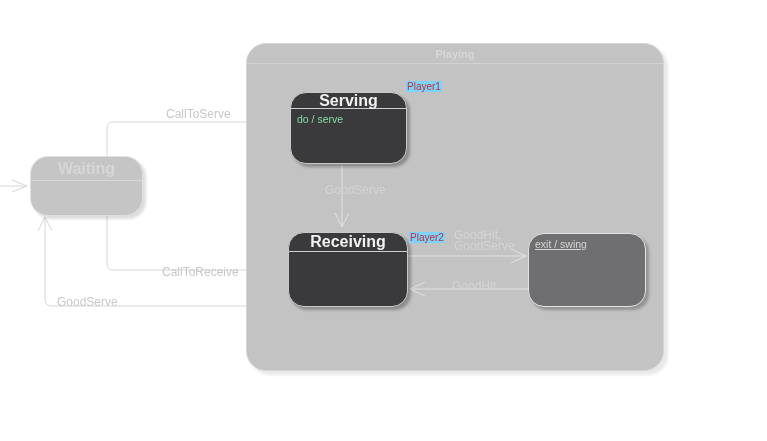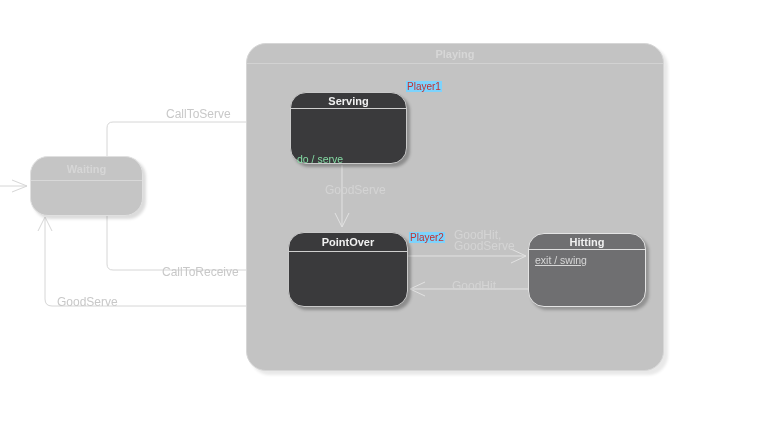--- a/index.html
+++ b/index.html
@@ -14,39 +14,39 @@
   }
   .composite .ctitle{
     height:19px;display:flex;align-items:center;justify-content:center;
     font-size:11px;font-weight:bold;color:#d7d7d7;
     border-bottom:1px solid #d2d2d2;
   }
 
   
   .state{position:absolute;box-sizing:border-box;border-radius:16px;}
   .state .title{display:flex;align-items:center;justify-content:center;
-    font-weight:bold;font-size:11px;}
+    font-weight:bold;font-size:16px;}
   .state .body{font-size:10.5px;padding:4px 0 0 6px;}
 
   .state.light{background:#c5c5c5;border:1px solid #e0e0e0;border-radius:18px;
     box-shadow:3px 3px 3px rgba(0,0,0,0.14);}
   .state.light .title{height:23px;color:#d6d6d6;border-bottom:1px solid #d8d8d8;}
 
   .state.dark{background:#3a3a3c;border:1px solid #c9c9c9;
     box-shadow:3px 3px 3px rgba(0,0,0,0.28);}
   .state.dark .title{color:#f1f1f1;border-bottom:1px solid #cfcfcf;}
 
   .state.mid{background:#6f6f71;border:1px solid #e4e4e4;
     box-shadow:3px 3px 3px rgba(0,0,0,0.25);}
   .state.mid .title{color:#f1f1f1;border-bottom:1px solid #e0e0e0;}
 
   #state-waiting{left:30px;top:156px;width:113px;height:60px;}
   #state-serving{left:290px;top:92px;width:117px;height:72px;}
   #state-serving .title{height:15px;}
-  #state-serving .body{color:#84dba4;margin-top:40px;}
+  #state-serving .body{color:#84dba4;}
   #state-receiving{left:288px;top:232px;width:120px;height:75px;}
   #state-receiving .title{height:18px;}
   #state-hitting{left:528px;top:233px;width:118px;height:74px;}
   #state-hitting .title{height:15px;}
   #state-hitting .body{color:#d6d6d6;text-decoration:underline;}
 
   
   .tlabel{position:absolute;font-size:12px;color:#c8c8c8;white-space:nowrap;}
   .tlabel.inside{color:#d4d4d4;}
   #lbl-calltoserve{left:166px;top:107px;}
@@ -111,26 +111,25 @@
     <div class="title">Waiting</div>
     <div class="body"></div>
   </div>
 
   <div class="state dark" id="state-serving">
     <div class="title">Serving</div>
     <div class="body">do / serve</div>
   </div>
 
   <div class="state dark" id="state-receiving">
-    <div class="title">PointOver</div>
+    <div class="title">Receiving</div>
     <div class="body"></div>
   </div>
 
   <div class="state mid" id="state-hitting">
-    <div class="title">Hitting</div>
     <div class="body">exit / swing</div>
   </div>
 
   <div class="tlabel" id="lbl-calltoserve">CallToServe</div>
   <div class="tlabel" id="lbl-calltoreceive">CallToReceive</div>
   <div class="tlabel" id="lbl-pointover">GoodServe</div>
   <div class="tlabel inside" id="lbl-goodserve">GoodServe</div>
   <div class="tlabel inside" id="lbl-goodhitserve">
     <div>GoodHit,</div>
     <div>GoodServe</div>

